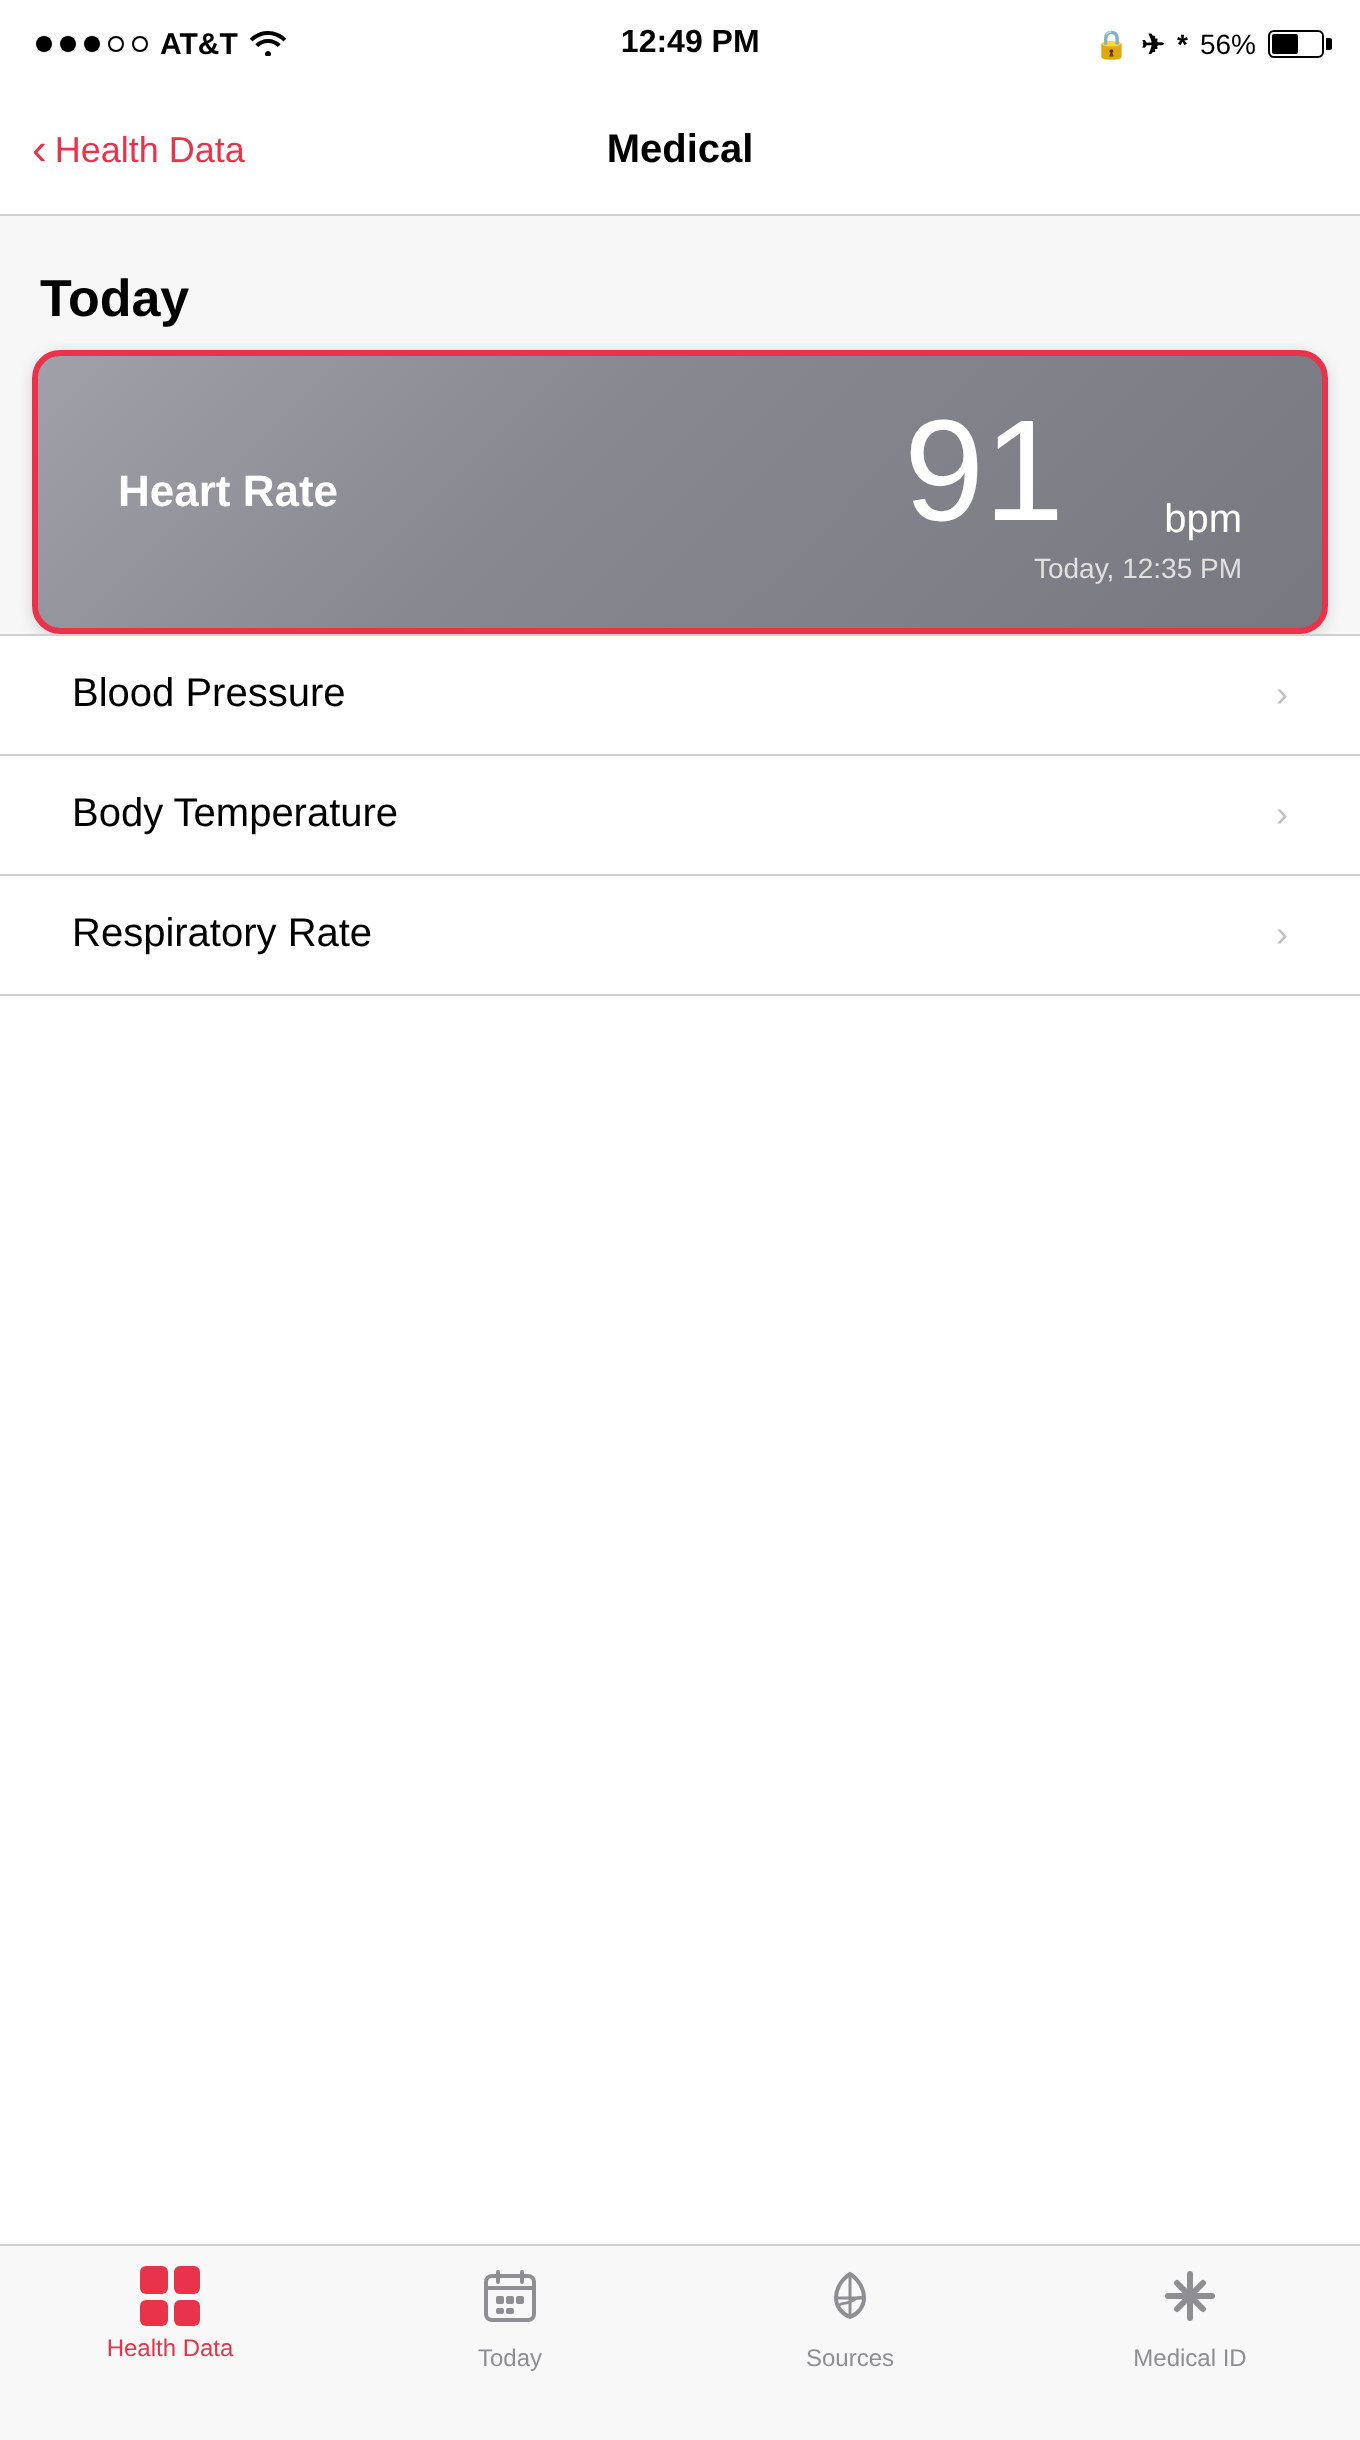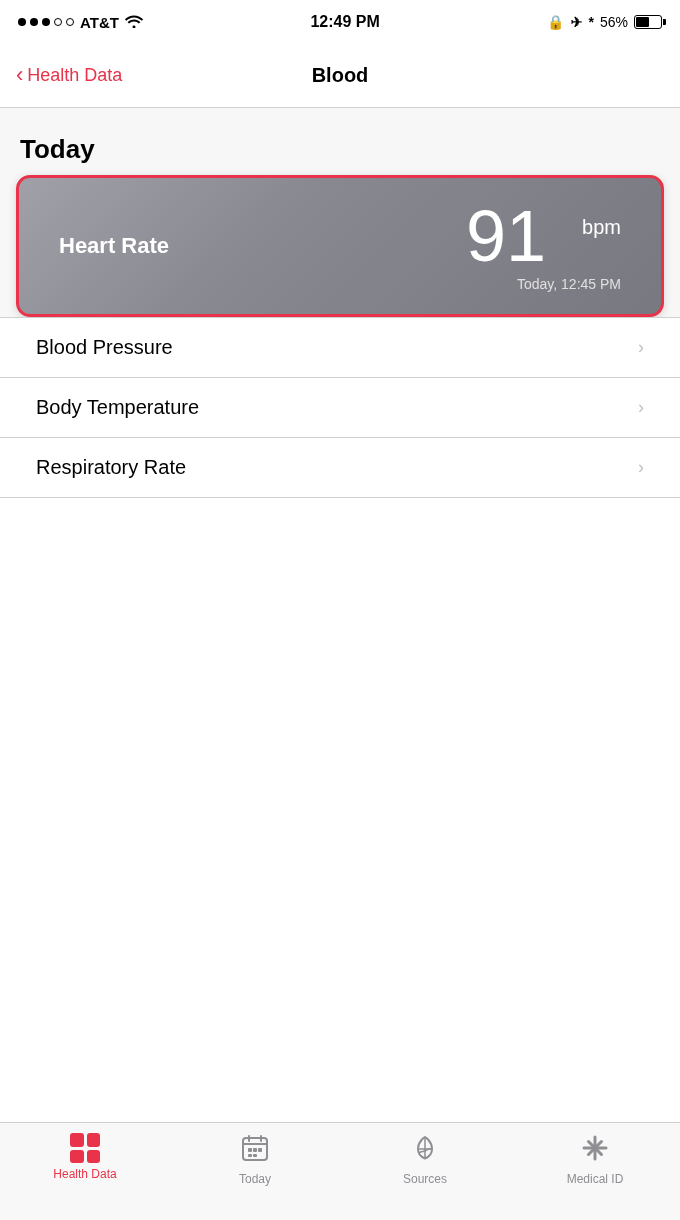--- a/index.html
+++ b/index.html
@@ -156,23 +156,23 @@
     .heart-rate-label {
       font-size: 22px;
       font-weight: 700;
       color: #fff;
     }
     .heart-rate-value-container {
       text-align: right;
     }
     .heart-rate-value {
       display: flex;
-      align-items: flex-start;
+      align-items: flex-end;
       justify-content: flex-end;
-      gap: 4px;
+      gap: 18px;
     }
     .heart-rate-number {
       font-size: 72px;
       font-weight: 200;
       color: #fff;
       line-height: 1;
     }
     .heart-rate-unit {
       font-size: 20px;
       color: #fff;
@@ -307,35 +307,35 @@
       <div class="battery-fill"></div>
     </div>
   </div>
 </div>
 
 <div class="nav-bar">
   <div class="nav-back">
     <span class="nav-back-chevron">‹</span>
     <span class="nav-back-text">Health Data</span>
   </div>
-  <span class="nav-title">Blood</span>
+  <span class="nav-title">Medical</span>
 </div>
 
 <div class="main-content">
 
   <div class="section-header">Today</div>
 
   <div class="heart-rate-card">
     <span class="heart-rate-label">Heart Rate</span>
     <div class="heart-rate-value-container">
       <div class="heart-rate-value">
         <span class="heart-rate-number">91</span>
         <span class="heart-rate-unit">bpm</span>
       </div>
-      <div class="heart-rate-time">Today, 12:45 PM</div>
+      <div class="heart-rate-time">Today, 12:35 PM</div>
     </div>
   </div>
 
 
   <div class="list-container">
     <div class="list-item">
       <span class="list-item-text">Blood Pressure</span>
       <span class="list-chevron">›</span>
     </div>
     <div class="list-item">

